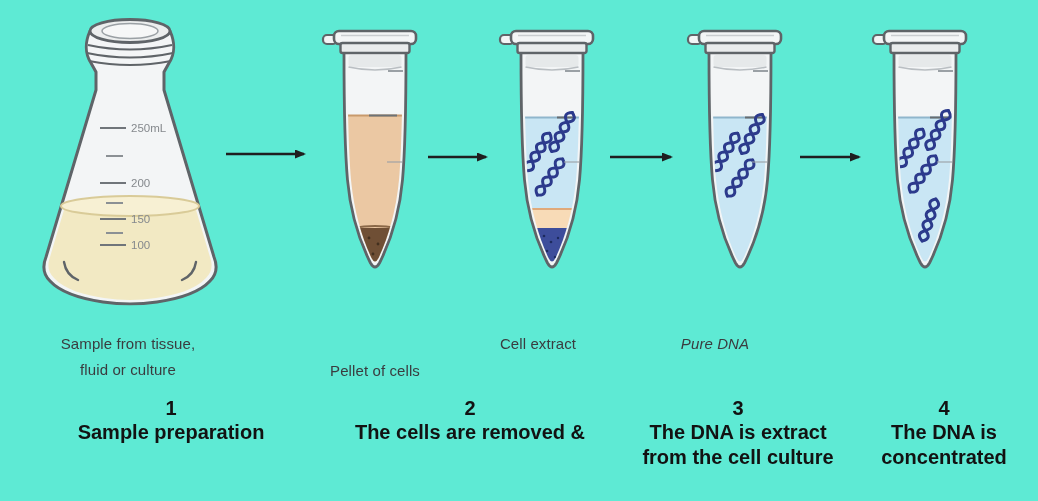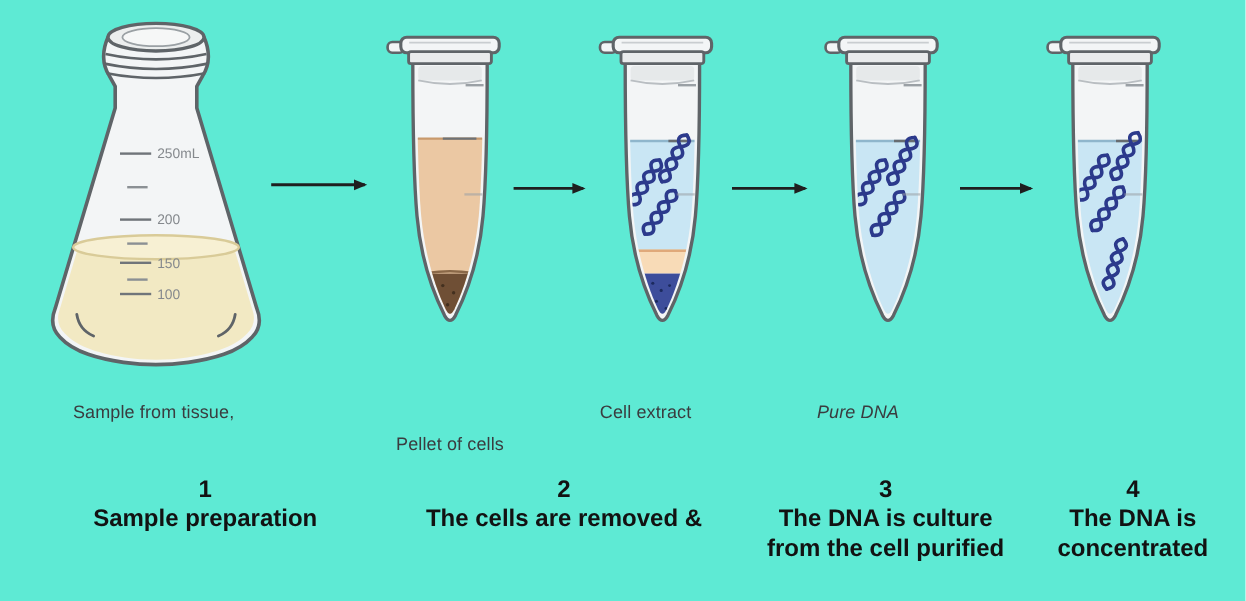--- a/index.html
+++ b/index.html
@@ -180,37 +180,38 @@
       <use href="#dna" transform="translate(4,168) rotate(-72)"></use>
     </g>
     <use href="#tube-outline"></use>
     <use href="#tube-cap"></use>
     <use href="#tube-marks"></use>
   </g>
 </svg>
 
   <div class="caption" style="left:18px;top:331px;width:220px;">
     <div>Sample from tissue,</div>
+    <div>fluid or culture</div>
   </div>
   <div class="caption" style="left:275px;top:331px;width:200px;margin-top:27px;">Pellet of cells</div>
   <div class="caption" style="left:448px;top:331px;width:180px;">Cell extract</div>
   <div class="caption" style="left:625px;top:331px;width:180px;font-style:italic;">Pure DNA</div>
 
   <div class="step" style="left:46px;top:396px;width:250px;">
     <div class="step-number">1</div>
     <div>Sample preparation</div>
   </div>
   <div class="step" style="left:325px;top:396px;width:290px;">
     <div class="step-number">2</div>
     <div>The cells are removed &amp;</div>
   </div>
   <div class="step" style="left:618px;top:396px;width:240px;">
     <div class="step-number">3</div>
-    <div>The DNA is culture</div>
-    <div>from the cell purified</div>
+    <div>The DNA is extract</div>
+    <div>from the cell culture</div>
   </div>
   <div class="step" style="left:844px;top:396px;width:200px;">
     <div class="step-number">4</div>
     <div>The DNA is</div>
     <div>concentrated</div>
   </div>
 
 </div>
 
 </body></html>

